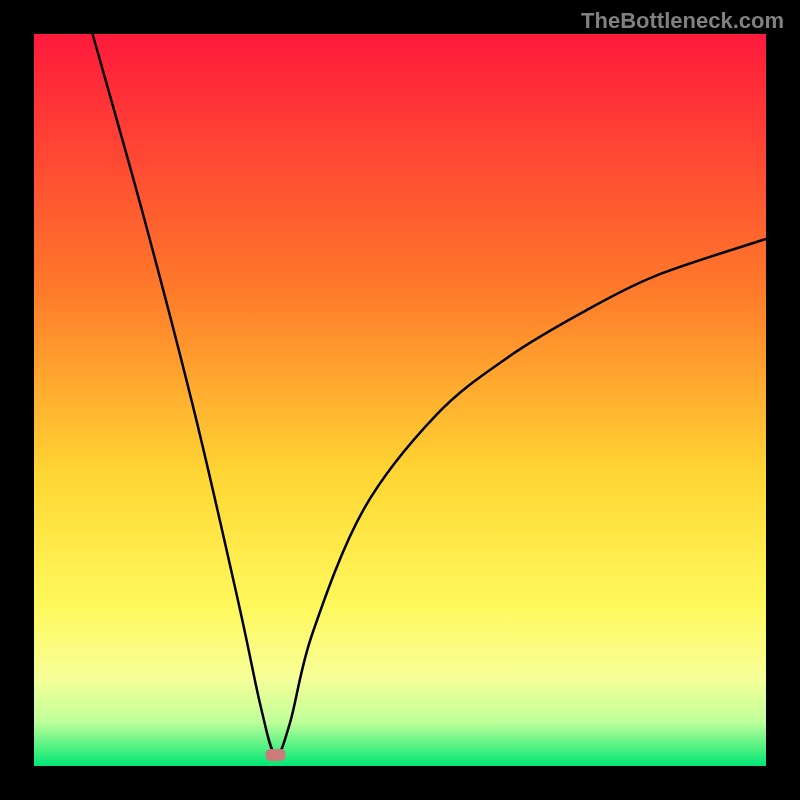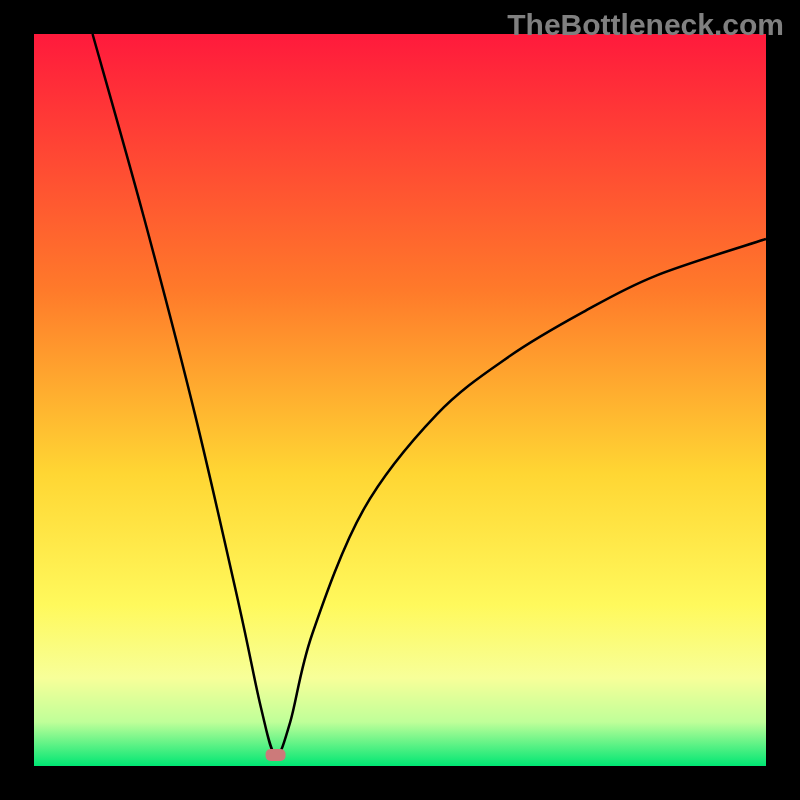--- a/index.html
+++ b/index.html
@@ -10,21 +10,21 @@
     }
     .container {
       width: 800px;
       height: 800px;
       position: relative;
     }
     .watermark {
       position: absolute;
       top: 8px;
       right: 16px;
-      font-size: 30px;
+      font-size: 22px;
       font-weight: bold;
       color: #808080;
       z-index: 10;
     }
     svg {
       display: block;
     }
   </style>
 </head>
 <body>

